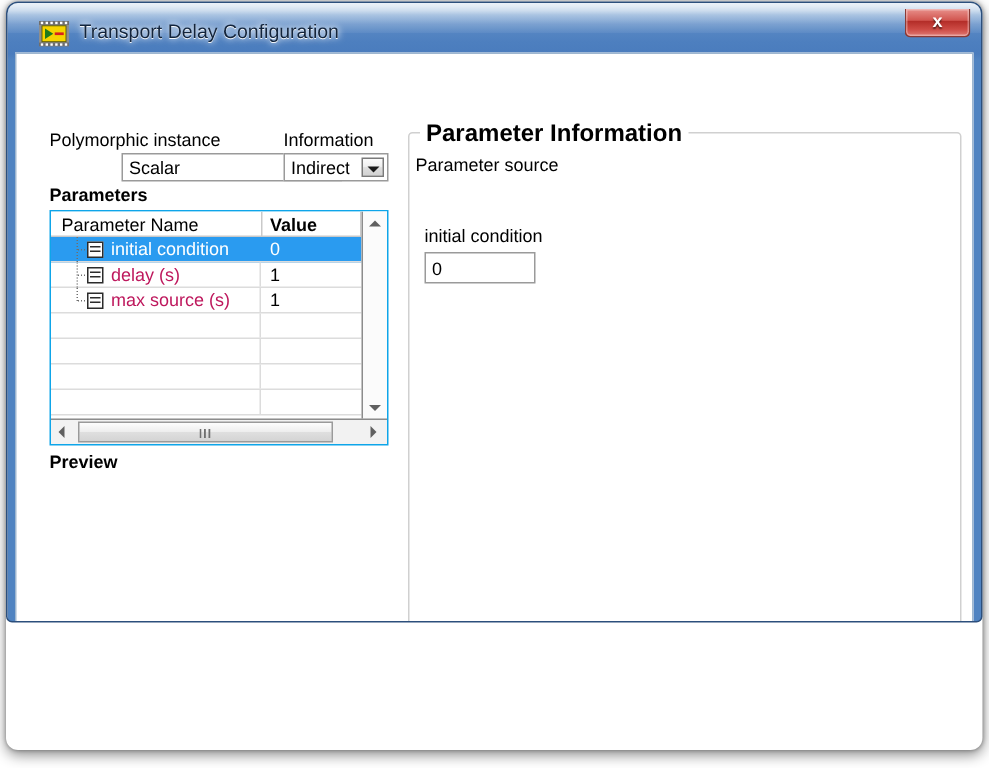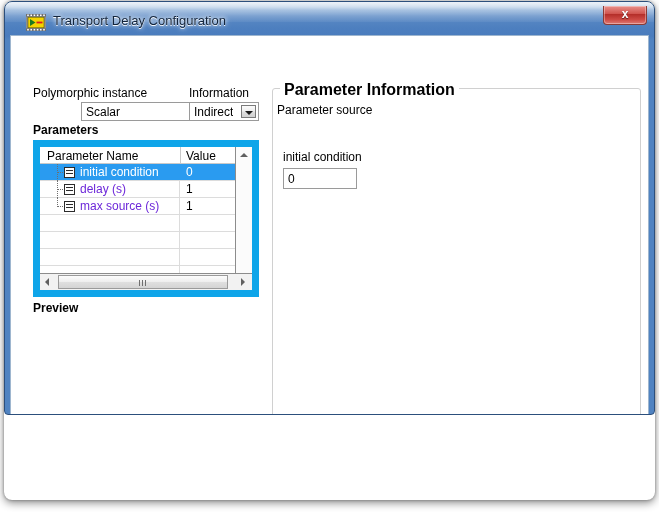--- a/index.html
+++ b/index.html
@@ -149,21 +149,21 @@
     border-right: 4px solid transparent;
     border-top: 4px solid #1a1a1a;
   }
 
   
   #params-box {
     position: absolute;
     left: 22px; top: 104px;
     width: 226px; height: 157px;
     box-sizing: border-box;
-    border: 7px solid #0ea5e9;
+    border: 1px solid #0ea5e9;
     background: #ffffff;
     overflow: hidden;
   }
   #tbl-header {
     position: absolute;
     left: 0; top: 0;
     width: 100%; height: 17px;
     box-sizing: border-box;
     background: #ffffff;
     border-bottom: 1px solid #c9c9c9;
@@ -197,21 +197,21 @@
     left: 0; top: 0;
     width: 140px; height: 16px;
     box-sizing: border-box;
     border-right: 1px solid #dcdcdc;
   }
   .trow.sel .namecell { border-right: 1px solid #2a9bf0; }
   .trow .nametext {
     position: absolute;
     left: 40px; top: 1px;
     font-size: 12px;
-    color: #6d28d9;
+    color: #be185d;
     white-space: nowrap;
   }
   .trow.sel .nametext { color: #ffffff; }
   .trow .valtext {
     position: absolute;
     left: 146px; top: 1px;
     font-size: 12px;
     color: #000;
   }
   .trow.sel .valtext { color: #ffffff; }
@@ -449,21 +449,21 @@
         <div class="arrowbtn"></div>
       </div>
 
       <div class="lbl lbl-bold" style="left:22px; top:87px;">Parameters</div>
 
       <div id="params-box">
 
         <div id="tbl-header">
           <div class="th" style="left:7px;">Parameter Name</div>
           <div class="thsep" style="left:140px;"></div>
-          <div class="th" style="left:146px;">Value</div>
+          <div class="th" style="left:146px;font-weight:bold;">Value</div>
           <div class="thsep" style="left:206px;"></div>
         </div>
 
         <div id="tbl-body">
 
           <div class="trow sel">
             <div class="namecell">
               <div class="tree-dot-v"></div>
               <div class="tree-dot-h"></div>
               <div class="node-glyph"></div>

